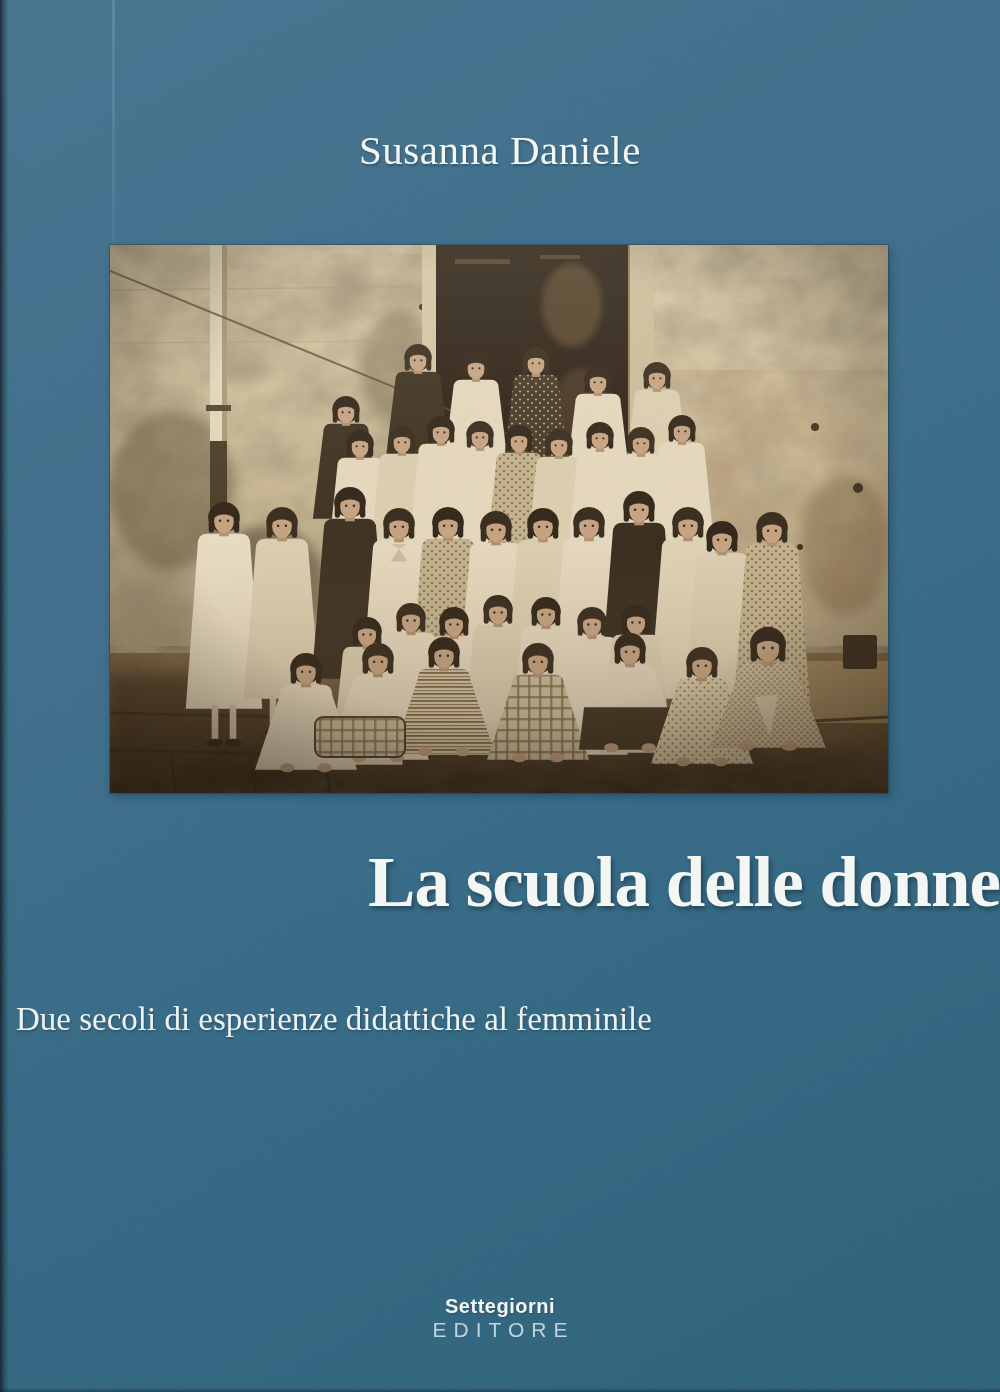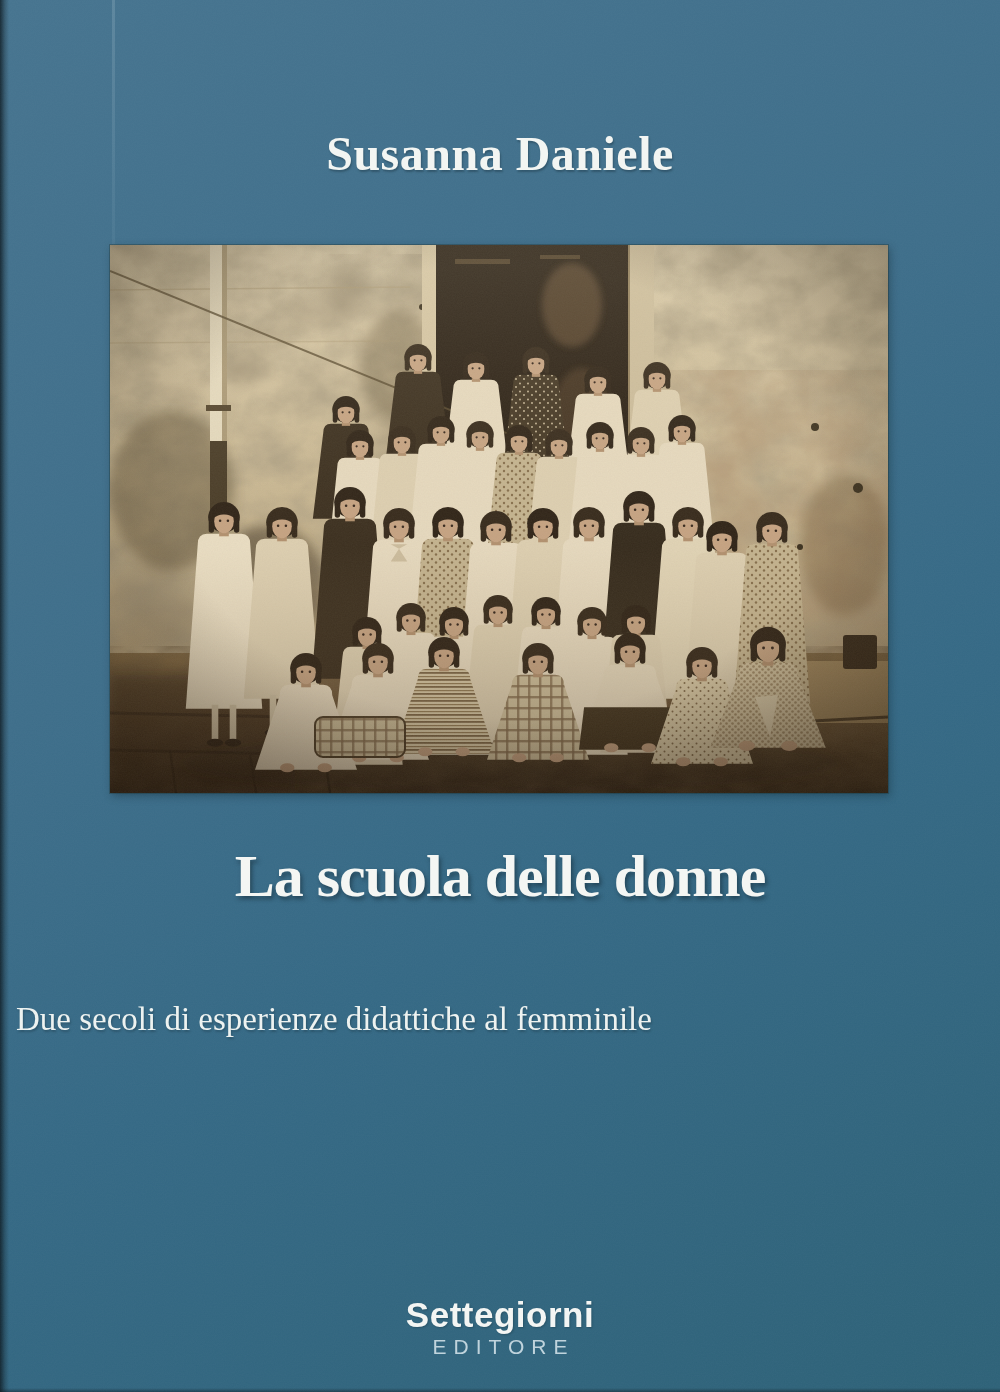--- a/index.html
+++ b/index.html
@@ -19,54 +19,54 @@
     position: absolute; left: 0; bottom: 0; width: 100%; height: 4px;
     background: linear-gradient(0deg, rgba(12,22,28,0.45), rgba(12,22,28,0));
   }
   .crease {
     position: absolute; left: 112px; top: 0; width: 3px; height: 244px;
     background: linear-gradient(180deg, rgba(220,235,240,0.16), rgba(220,235,240,0.05));
   }
   .author {
     position: absolute; top: 126px; left: 0; width: 100%;
     text-align: center;
-    font-size: 48px; font-weight: bold;
+    font-size: 41px; font-weight: normal;
     color: #f2f5f2;
     letter-spacing: 0.5px;
     text-shadow: 1px 2px 2px rgba(15,35,45,0.35);
   }
   .photo {
     position: absolute; left: 110px; top: 245px;
     width: 778px; height: 548px; margin: 0;
     box-shadow: 0 0 0 1px rgba(20,30,20,0.25), 2px 3px 8px rgba(10,25,35,0.35);
     background: #cfc19f;
   }
   .photo svg { display: block; width: 100%; height: 100%; }
   .title {
     position: absolute; top: 842px; left: 0; width: 100%; margin: 0;
-    text-align: center;
-    font-size: 60px; font-weight: bold;
+    text-align: right;
+    font-size: 71px; font-weight: bold;
     letter-spacing: -1px;
     color: #f4f6f3;
     text-shadow: 2px 3px 4px rgba(12,30,40,0.5);
   }
   .subtitle {
     position: absolute; top: 981px; left: 0; width: 100%; margin: 16px;
     font-size: 33px; line-height: 45px;
     font-weight: normal;
     color: #edf2f0;
     text-shadow: 1px 2px 2px rgba(15,35,45,0.3);
   }
   .publisher {
     position: absolute; top: 1295px; left: 0; width: 100%;
     text-align: center;
     font-family: "Liberation Sans", "DejaVu Sans", sans-serif;
   }
   .pub-name {
-    font-size: 35px; font-weight: bold;
+    font-size: 20px; font-weight: bold;
     color: #f3f5f3; letter-spacing: 0.5px;
     text-shadow: 1px 1px 2px rgba(15,35,45,0.3);
   }
   .pub-tagline {
     margin-top: 0px;
     font-size: 21px; font-weight: normal;
     color: #bfd3dc; letter-spacing: 7px; text-indent: 7px;
   }
   .grain {
     position: absolute; inset: 0; width: 100%; height: 100%;

